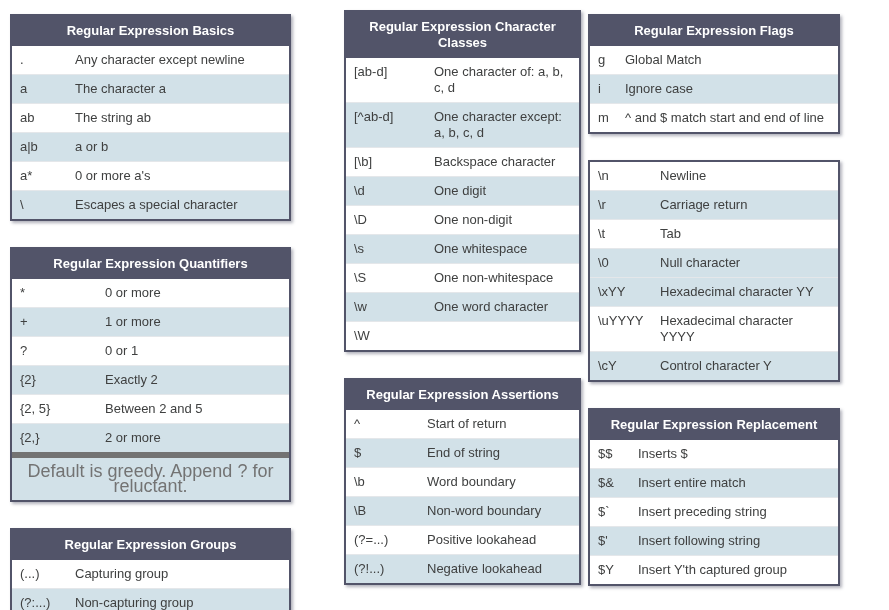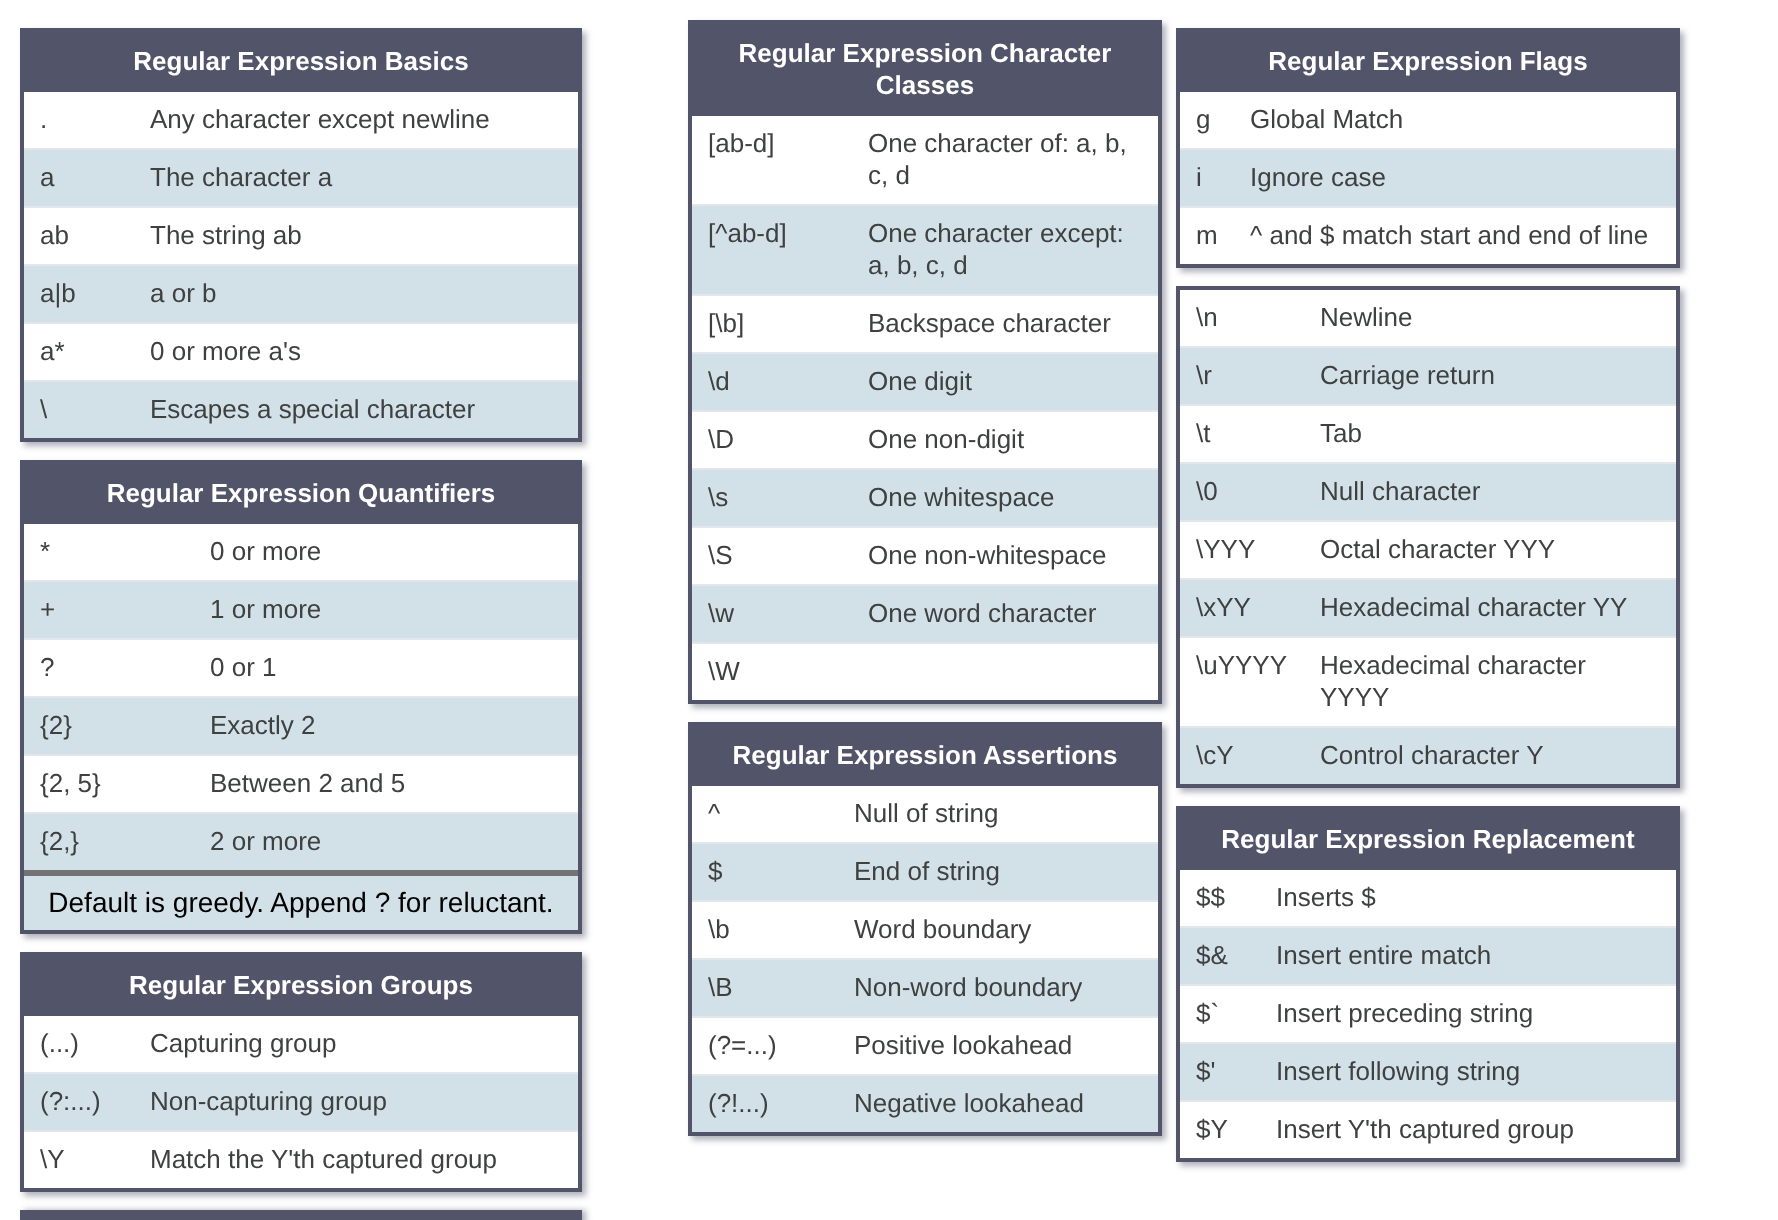--- a/index.html
+++ b/index.html
@@ -9,21 +9,21 @@
   .page { position:relative; width:889px; height:610px; background:#ffffff; overflow:hidden; }
 
   .col { position:absolute; }
   .col-1 { left:10px;  top:14px; width:281px; }
   .col-2 { left:300px; top:10px; width:281px;padding-left:44px; }
   .col-3 { left:588px; top:14px; width:252px; }
 
   .card {
     border:2px solid #525469;
     background:#ffffff;
-    margin-bottom:9px;
+    margin-bottom:26px;
     box-shadow:2px 2px 3px rgba(82,84,105,0.45);
   }
   .card-header {
     background:#525469;
     color:#ffffff;
     font-size:13px;
     font-weight:bold;
     text-align:center;
     padding:7px 4px;
     line-height:16px;
@@ -45,25 +45,25 @@
   .card[data-table="quantifiers"] .k        { width:85px; }
   .card[data-table="groups"] .k             { width:55px; }
   .card[data-table="character_classes"] .k  { width:80px; }
   .card[data-table="assertions"] .k         { width:73px; }
   .card[data-table="flags"] .k              { width:27px; }
   .card[data-table="special_characters"] .k { width:62px; }
   .card[data-table="replacement"] .k        { width:40px; }
 
   .card-footer {
     background:#d2e1e8;
-    border-top:3px solid #737373;
+    border-top:6px solid #737373;
     text-align:center;
-    font-size:14px;
+    font-size:18px;
     line-height:15px;
-    color:#000000;
+    color:#737373;
     padding:6px 4px;
   }
 
   .cutoff-bar {
     height:12px;
     background:#525469;
     box-shadow:2px 0 3px rgba(82,84,105,0.45);
   }
 </style>
 </head>
@@ -181,21 +181,21 @@
           <span class="v">One word character</span>
         </div>
         <div class="row">
           <span class="k">\W</span>
         </div>
       </section>
     <section class="card" data-table="assertions">
         <div class="card-header">Regular Expression Assertions</div>
         <div class="row">
           <span class="k">^</span>
-          <span class="v">Null of string</span>
+          <span class="v">Start of return</span>
         </div>
         <div class="row alt">
           <span class="k">$</span>
           <span class="v">End of string</span>
         </div>
         <div class="row">
           <span class="k">\b</span>
           <span class="v">Word boundary</span>
         </div>
         <div class="row alt">
@@ -239,24 +239,20 @@
           <span class="v">Carriage return</span>
         </div>
         <div class="row">
           <span class="k">\t</span>
           <span class="v">Tab</span>
         </div>
         <div class="row alt">
           <span class="k">\0</span>
           <span class="v">Null character</span>
         </div>
-        <div class="row">
-          <span class="k">\YYY</span>
-          <span class="v">Octal character YYY</span>
-        </div>
         <div class="row alt">
           <span class="k">\xYY</span>
           <span class="v">Hexadecimal character YY</span>
         </div>
         <div class="row">
           <span class="k">\uYYYY</span>
           <span class="v">Hexadecimal character YYYY</span>
         </div>
         <div class="row alt">
           <span class="k">\cY</span>

